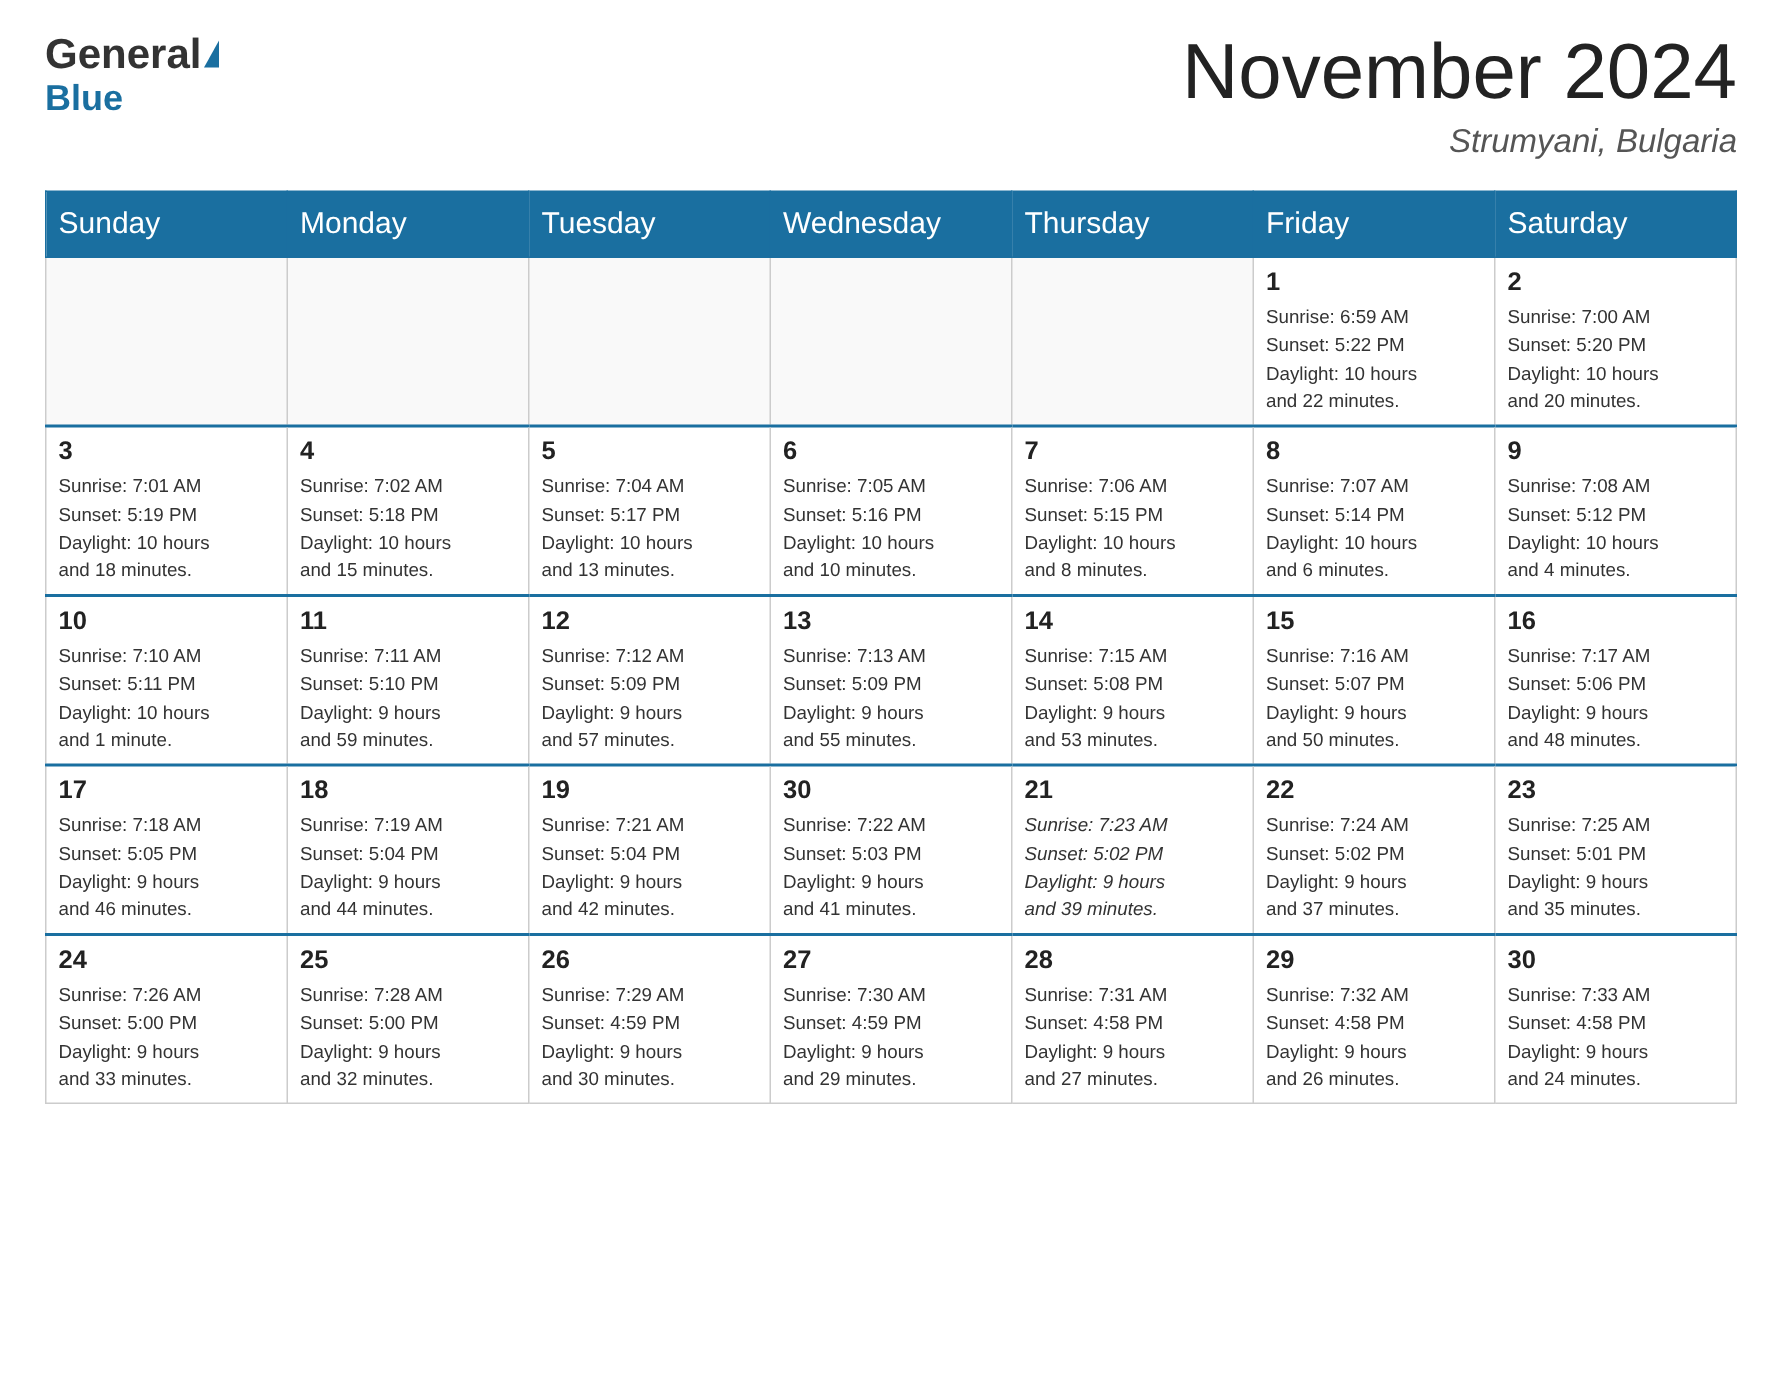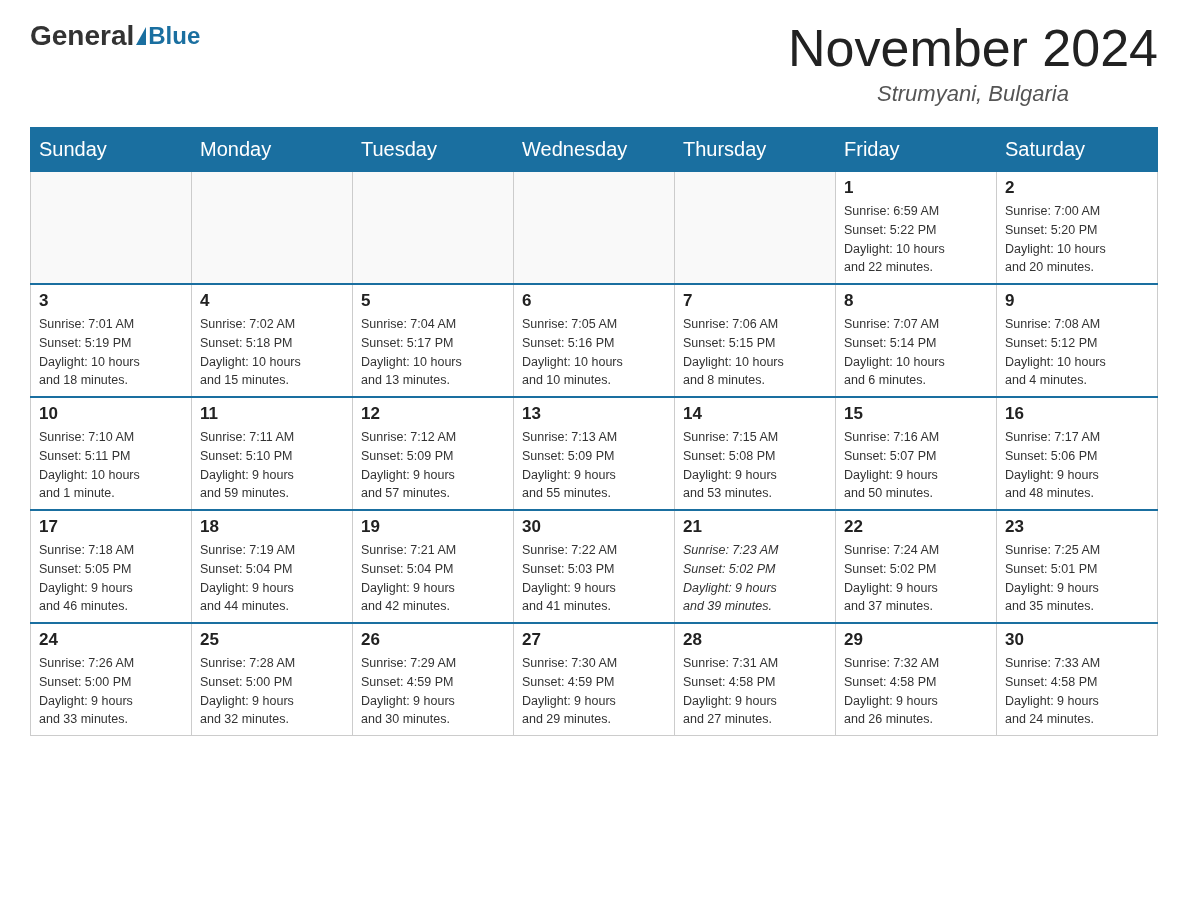--- a/index.html
+++ b/index.html
@@ -10,22 +10,22 @@
       color: #333;
     }
     .header {
       display: flex;
       justify-content: space-between;
       align-items: flex-start;
       margin-bottom: 20px;
     }
     .logo {
       display: flex;
-      flex-direction: row;
-      align-items: center;
+      flex-direction: column;
+      align-items: flex-start;
     }
     .logo-text {
       display: flex;
       align-items: center;
       font-size: 28px;
       font-weight: bold;
       color: #333;
     }
     .logo-general { color: #333; }
     .logo-triangle {
@@ -35,21 +35,21 @@
       border-bottom: 18px solid #1a6fa0;
       display: inline-block;
       margin: 0 2px;
     }
     .logo-blue {
       color: #1a6fa0;
       font-size: 24px;
       font-weight: bold;
     }
     .title-section {
-      text-align: center;
+      text-align: right;
     }
     .month-title {
       font-size: 52px;
       font-weight: normal;
       color: #222;
       line-height: 1.1;
     }
     .location {
       font-size: 22px;
       color: #555;

